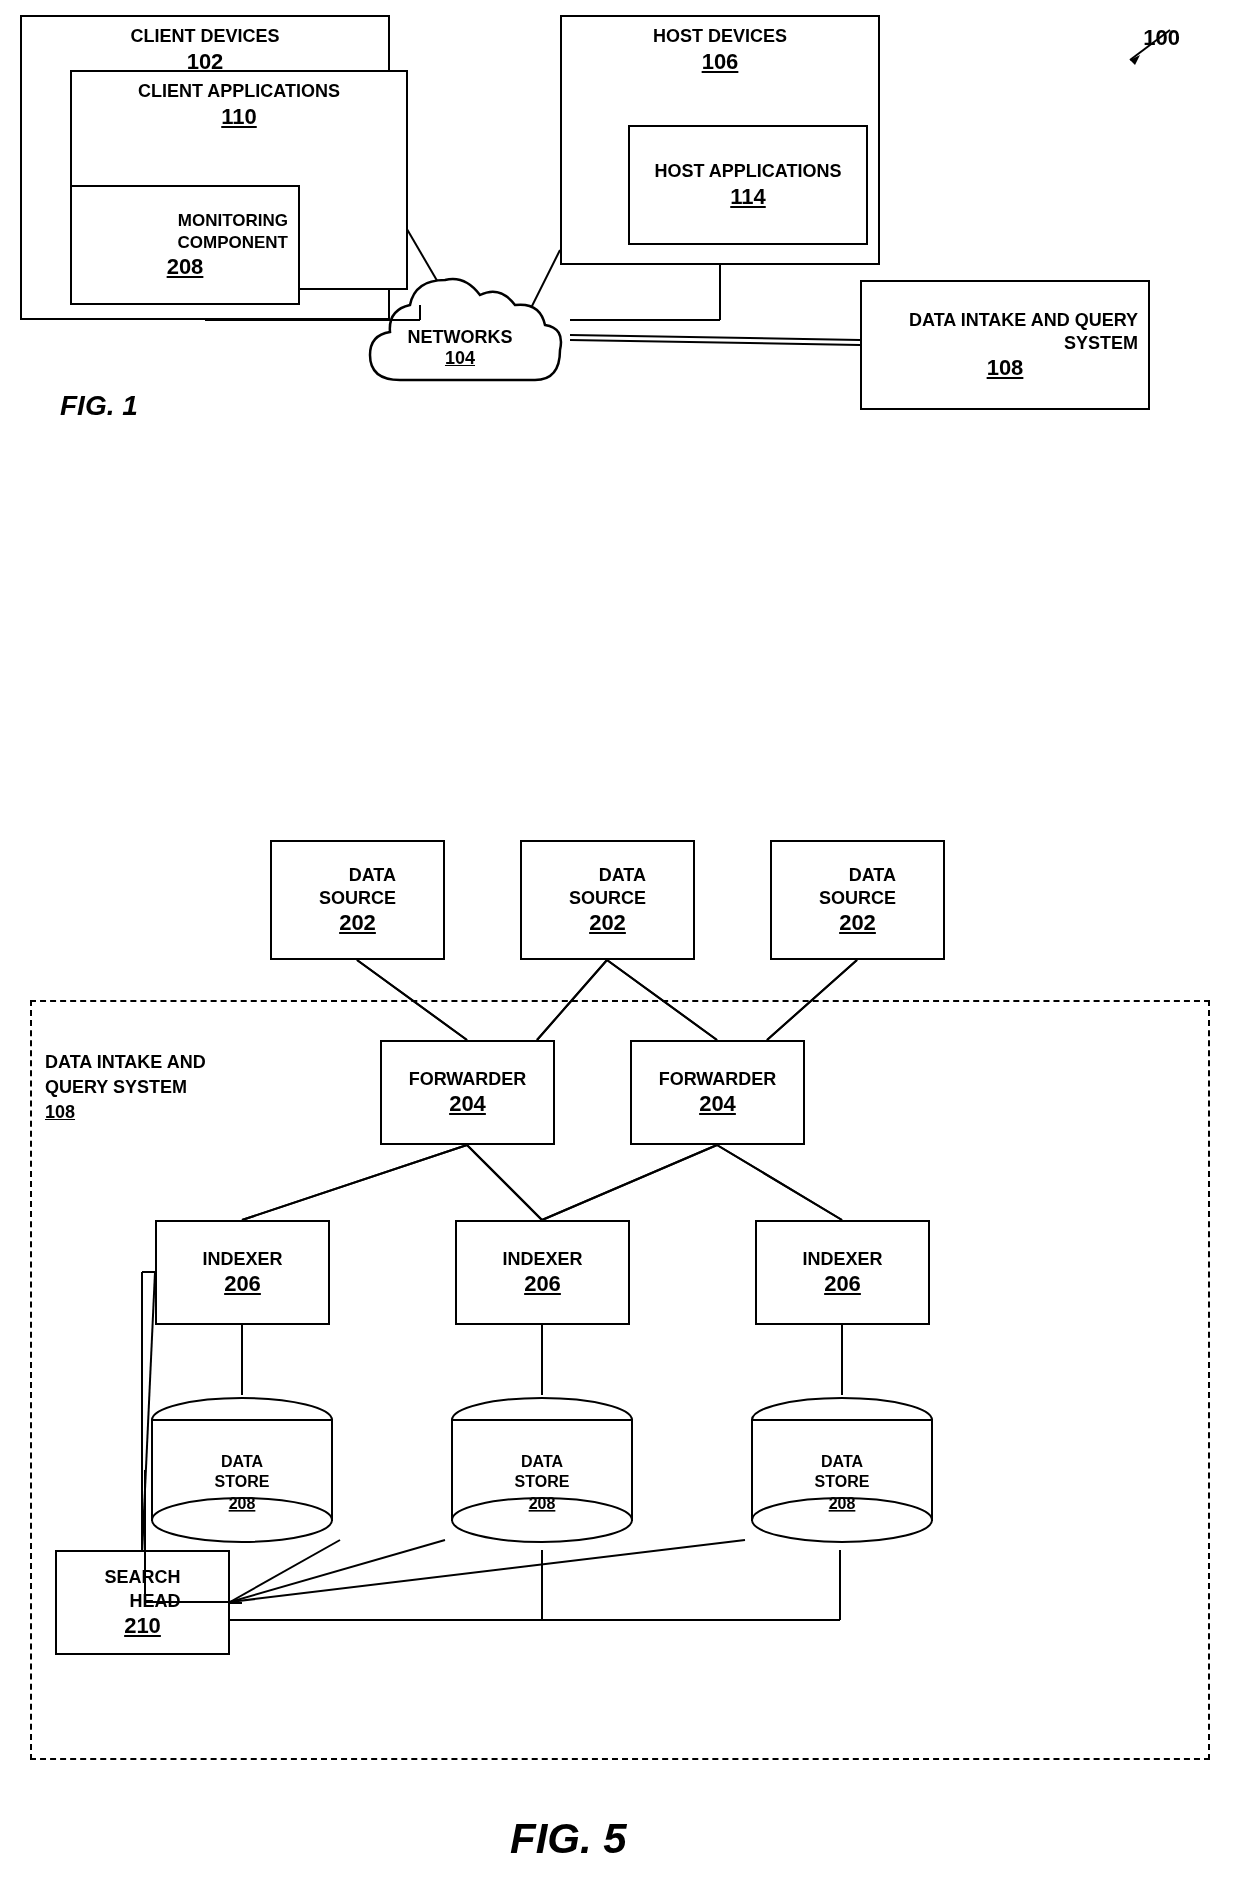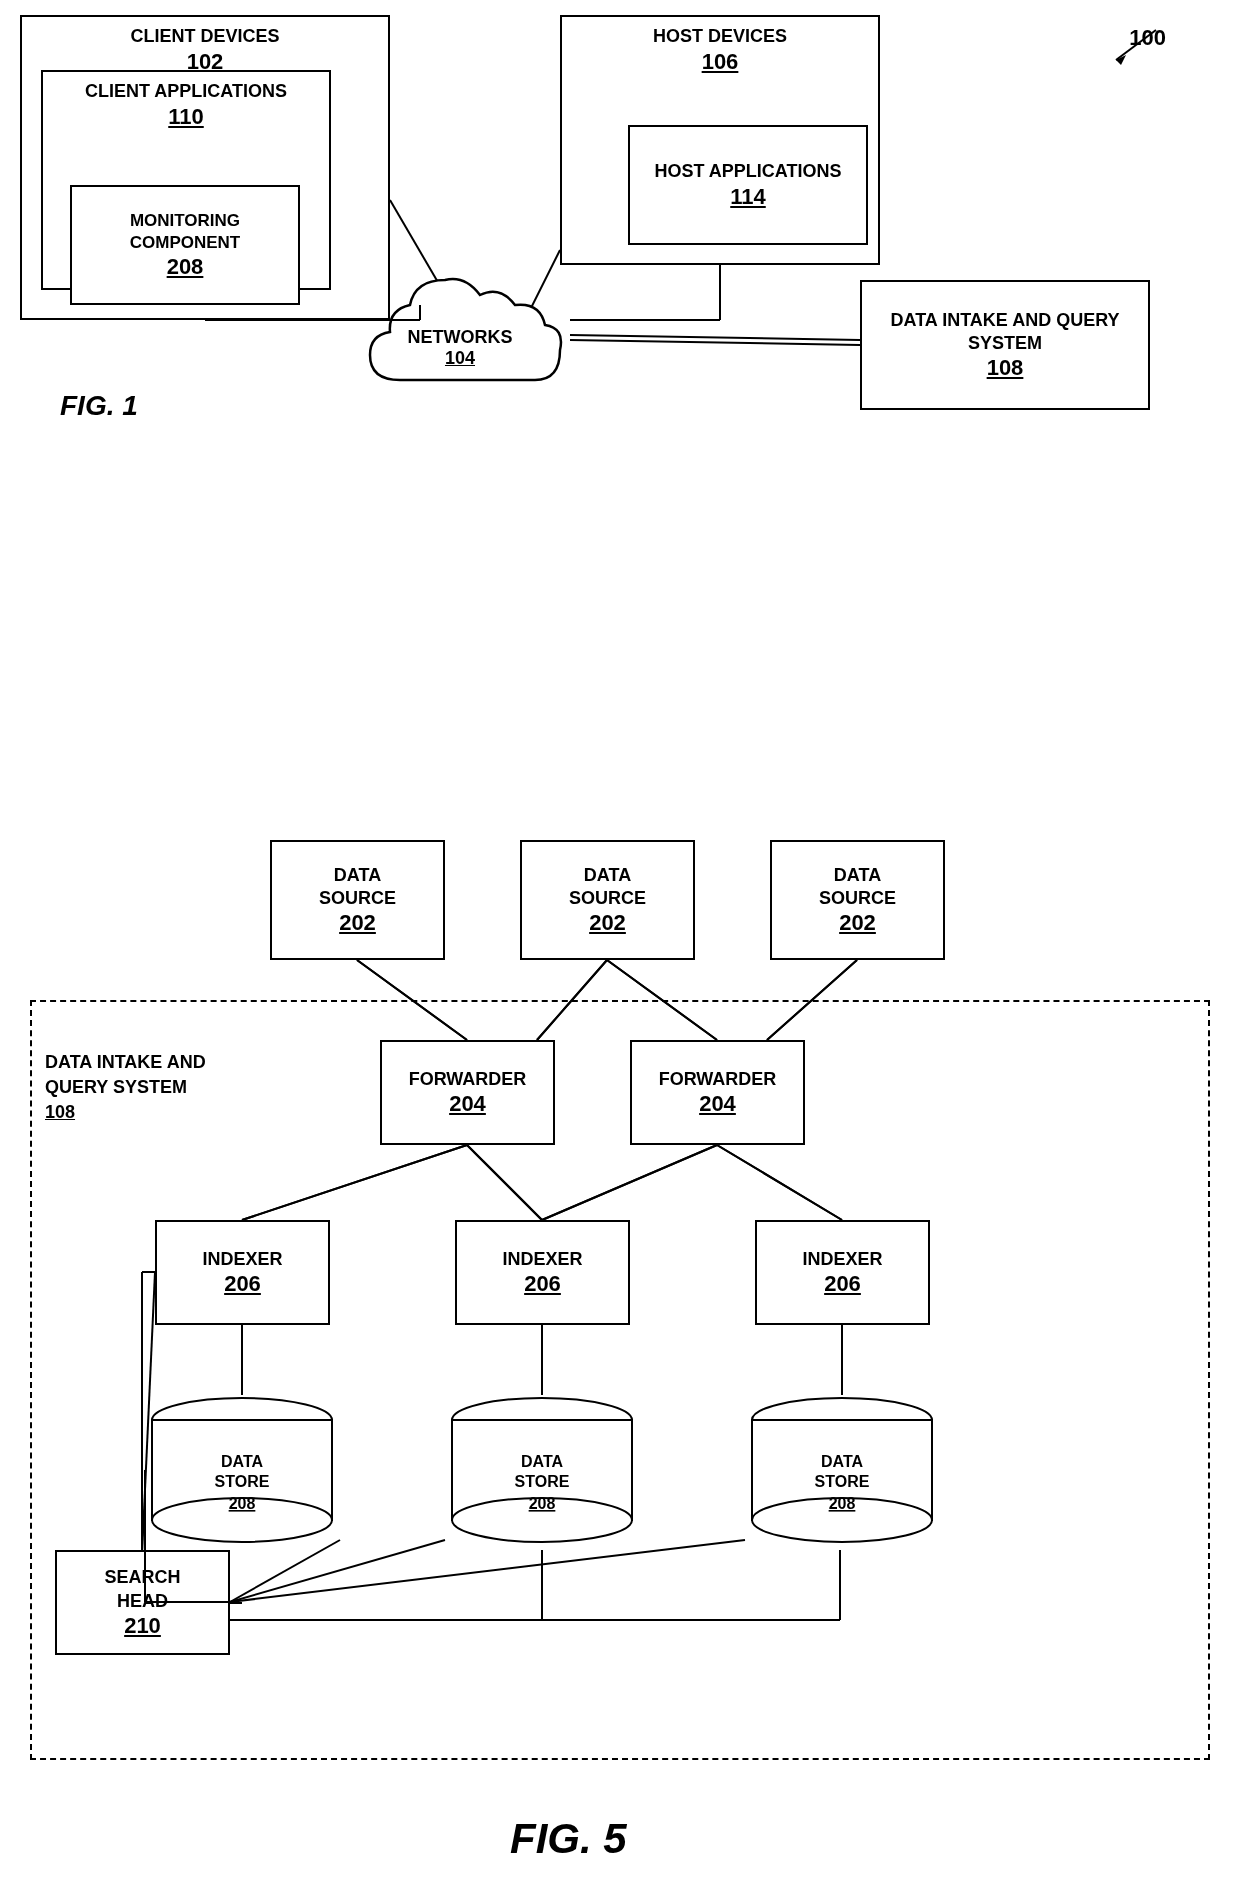--- a/index.html
+++ b/index.html
@@ -29,21 +29,21 @@
       flex-direction: column;
       align-items: center;
       justify-content: center;
       padding: 6px 10px;
     }
 
     .box-label {
       font-size: 18px;
       font-weight: bold;
       line-height: 1.3;
-      text-align: center;
+      text-align: right;
     }
 
     .box-id {
       font-size: 22px;
       font-weight: bold;
       text-decoration: underline;
       text-align: center;
     }
 
     .dashed-box {
@@ -54,22 +54,22 @@
 
     
     
     #client-devices {
       left: 20px; top: 15px;
       width: 370px; height: 305px;
     }
 
     
     #client-applications {
-      left: 41px; top: 70px;
-      width: 290px; height: 220px;
+      left: 70px; top: 70px;
+      width: 338px; height: 220px;
     }
 
     
     #monitoring-component {
       left: 70px; top: 185px;
       width: 230px; height: 120px;
     }
 
     
     #host-devices {
@@ -122,21 +122,21 @@
       position: absolute;
       left: 60px; top: 390px;
       font-size: 28px;
       font-weight: bold;
       font-style: italic;
     }
 
     
     #arrow-100 {
       position: absolute;
-      right: 64px; top: 20px;
+      right: 50px; top: 20px;
       font-size: 22px;
       font-weight: bold;
     }
 
     
     
     #diq-dashed {
       left: 30px; top: 1000px;
       width: 1180px; height: 760px;
     }

